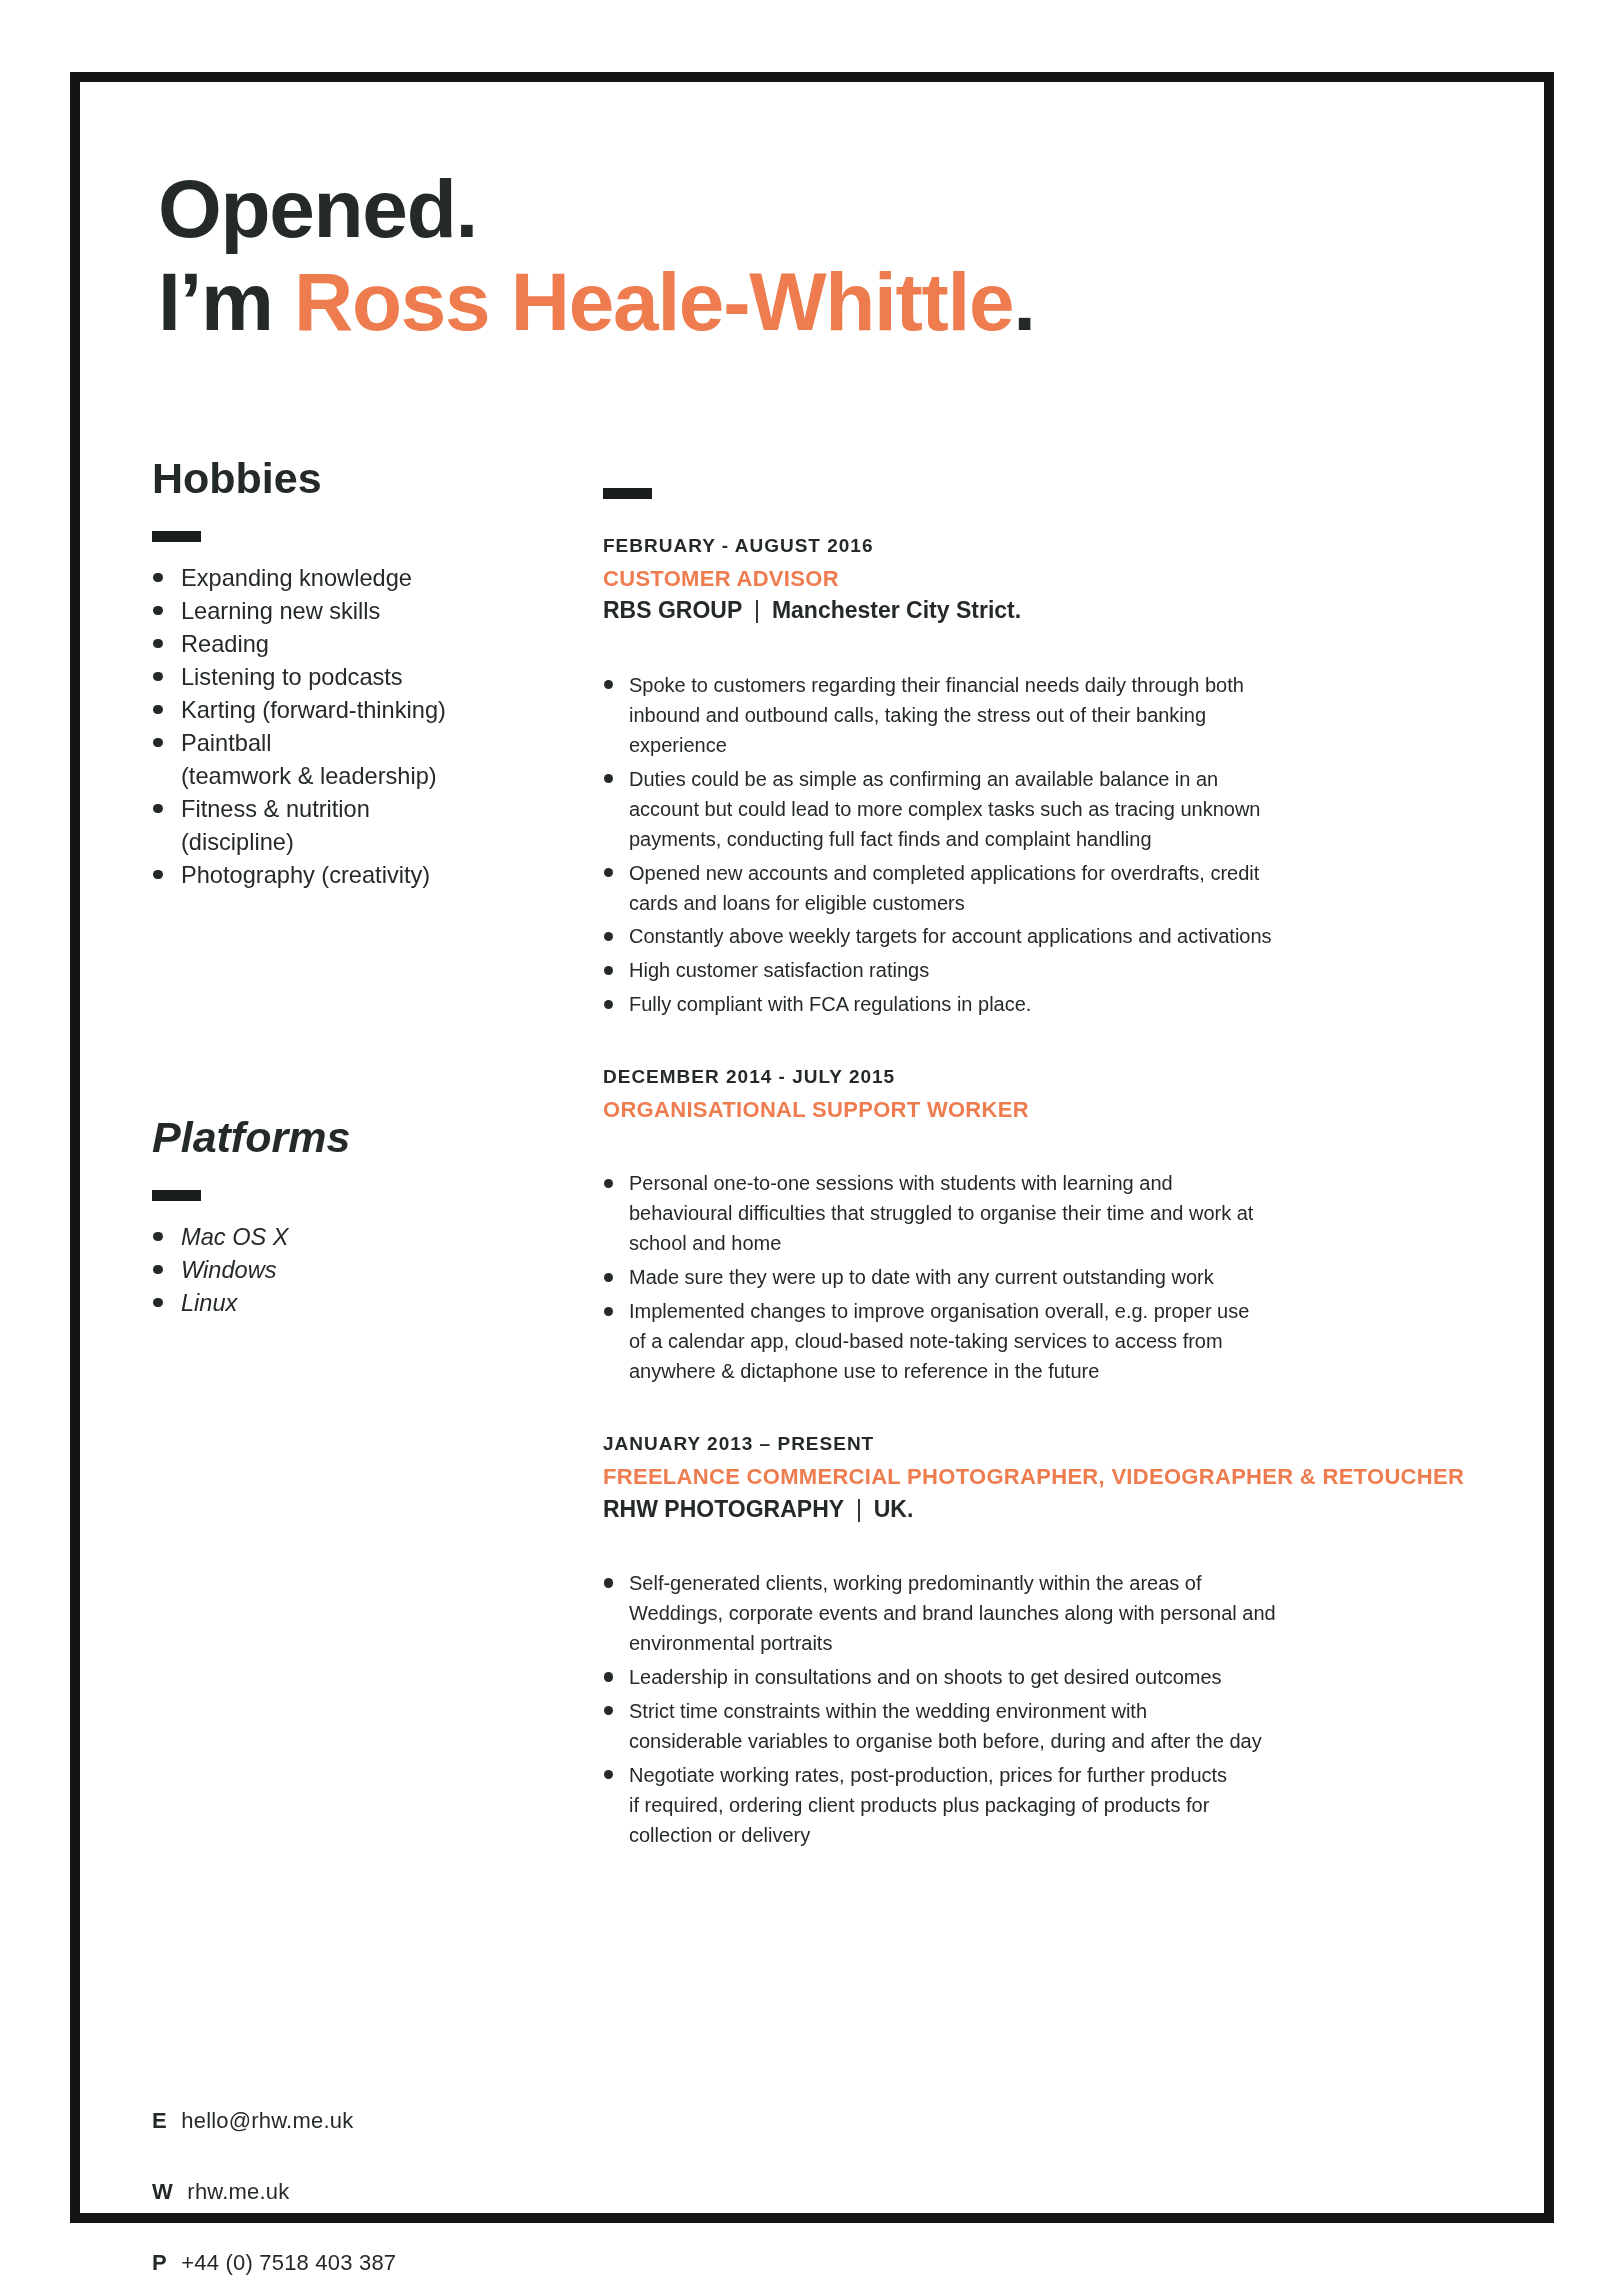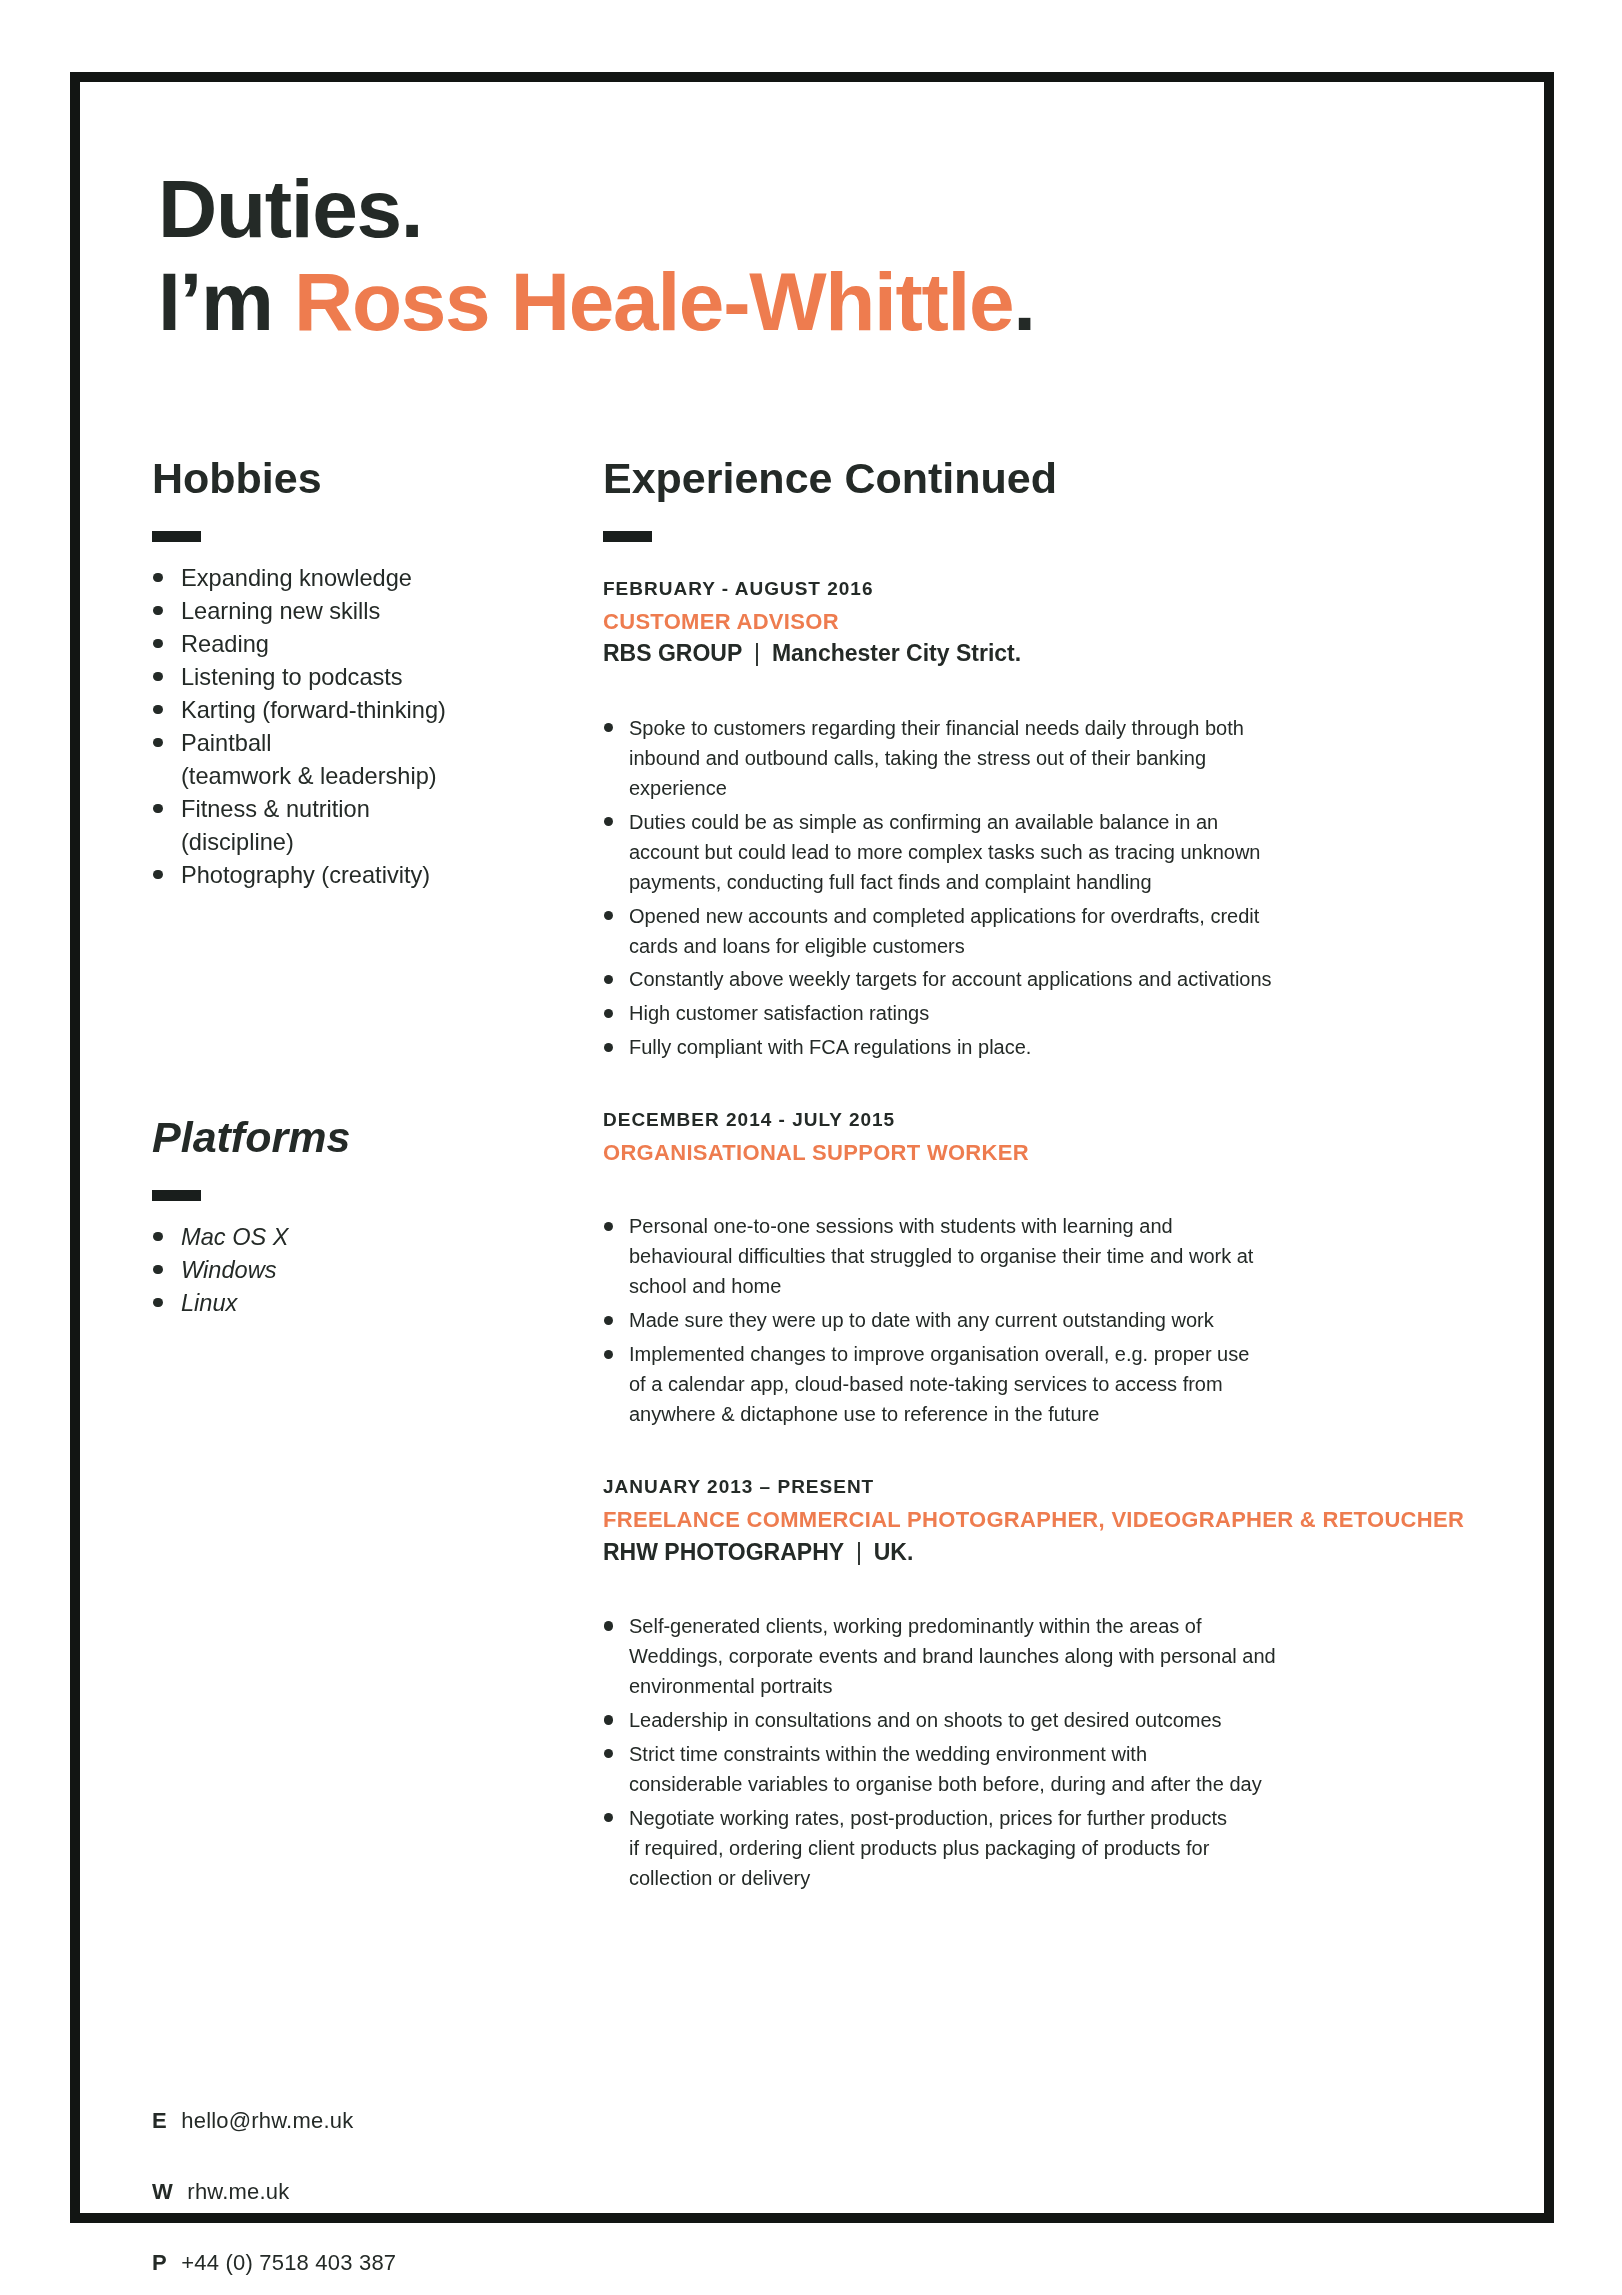--- a/index.html
+++ b/index.html
@@ -87,21 +87,21 @@
   .contact .label{font-weight:700;margin-right:14.4px;}
   .contact .value{font-weight:400;}
 </style>
 </head>
 <body>
 
 <div class="page">
   <div class="frame"></div>
 
   <header class="hero">
-    <div class="hero-line">Duties.</div>
+    <div class="hero-line">Opened.</div>
     <div class="hero-line"><span>I’m </span><span class="accent">Ross Heale-Whittle</span><span>.</span></div>
   </header>
 
   <section class="side hobbies">
     <h2>Hobbies</h2>
     <div class="rule"></div>
     <ul>
       <li><span class="dot"></span><span class="txt">Expanding knowledge</span></li>
       <li><span class="dot"></span><span class="txt">Learning new skills</span></li>
       <li><span class="dot"></span><span class="txt">Reading</span></li>
@@ -119,21 +119,20 @@
     <h2>Platforms</h2>
     <div class="rule"></div>
     <ul>
       <li><span class="dot"></span><span class="txt">Mac OS X</span></li>
       <li><span class="dot"></span><span class="txt">Windows</span></li>
       <li><span class="dot"></span><span class="txt">Linux</span></li>
     </ul>
   </section>
 
   <section class="main">
-    <h2>Experience Continued</h2>
     <div class="rule"></div>
 
     <article class="job">
       <div class="dates">FEBRUARY - AUGUST 2016</div>
       <h3 class="role">CUSTOMER ADVISOR</h3>
       <div class="company"><span class="co">RBS GROUP</span><span class="sep">|</span><span class="loc">Manchester City Strict.</span></div>
       <ul>
         <li><span class="dot"></span><span class="txt">Spoke to customers regarding their financial needs daily through both
 inbound and outbound calls, taking the stress out of their banking
 experience</span></li>

